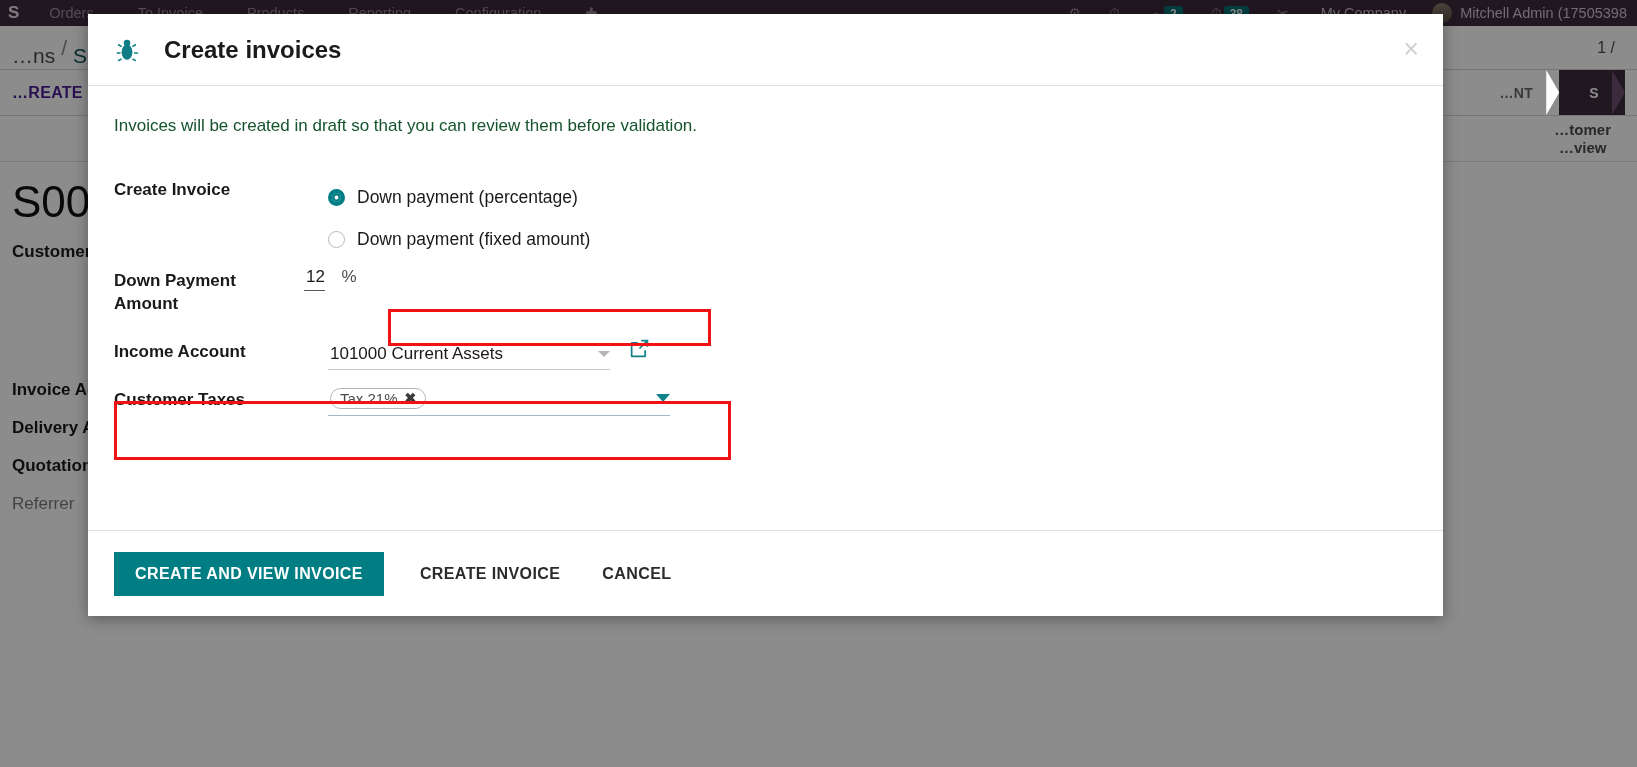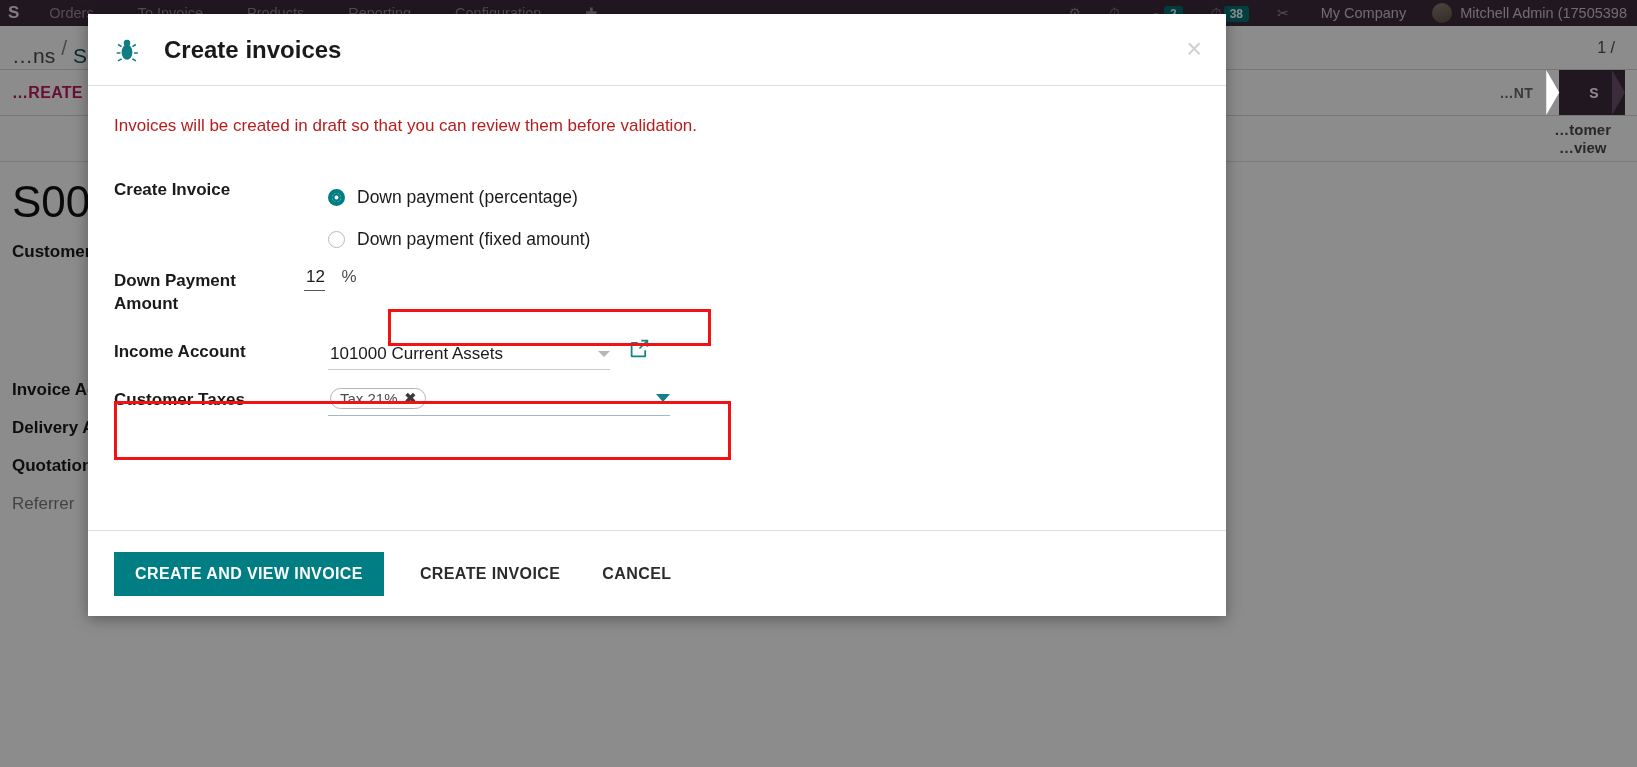--- a/index.html
+++ b/index.html
@@ -46,21 +46,21 @@
     display: flex; align-items: center;
   }
   #bg-breadcrumb-row { top: 26px; height: 44px; padding: 0 12px; }
   .bc-text { font-size: 21px; color: #4c4c4c; margin-top: 16px; }
   .bc-sep { color: #888; margin: 0 6px; }
   .bc-cur { color: #0b4f52; }
   .pager { margin-left: auto; font-size: 16px; color: #4c4c4c; padding-right: 10px; }
 
   #bg-button-row { top: 70px; height: 46px; padding: 0 12px; }
   .btn-link {
-    color: #be185d; font-size: 16px; font-weight: 600;
+    color: #4c1d95; font-size: 16px; font-weight: 600;
     letter-spacing: .3px; margin-right: 22px;
   }
   .statusbar { margin-left: auto; display: flex; align-items: stretch; height: 100%; text-align: right; }
   .stat {
     display: flex; align-items: center; padding: 0 26px 0 30px;
     font-size: 14px; font-weight: 700; letter-spacing: .4px;
     color: #6b6b6b; position: relative; background: #fff;
   }
   .stat::after {
     content: ""; position: absolute; right: -13px; top: 0; bottom: 0;
@@ -83,39 +83,39 @@
   
   #overlay {
     position: absolute; inset: 0;
     background: rgba(0,0,0,0.45);
   }
 
   
   #modal {
     position: absolute;
     left: 88px; top: 14px;
-    width: 1138px; height: 602px;
+    width: 1355px; height: 602px;
     background: #ffffff;
     box-shadow: 0 3px 14px rgba(0,0,0,.35);
     display: flex; flex-direction: column;
   }
   .modal-head {
     height: 72px; flex: 0 0 72px;
     border-bottom: 1px solid #dedede;
     display: flex; align-items: center;
     padding: 0 24px 0 26px;
   }
   .bug-icon { width: 26px; height: 26px; margin-right: 24px; }
   .modal-title { font-size: 24px; color: #1a1a1a; font-weight: 600; }
   .modal-close {
     margin-left: auto; font-size: 27px; color: #d0d0d0;
     line-height: 1; font-weight: 400; cursor: pointer;
   }
   .modal-body { flex: 1 1 auto; padding: 30px 26px 0 26px; position: relative; }
-  .modal-note { font-size: 17px; color: #b91c1c; margin-bottom: 40px; }
+  .modal-note { font-size: 17px; color: #14532d; margin-bottom: 40px; }
 
   .frow { display: flex; align-items: flex-start; margin-bottom: 7px; position: relative; }
   .flabel {
     width: 214px; flex: 0 0 214px;
     font-size: 17px; font-weight: 700; color: #1a1a1a;
     padding-top: 3px; line-height: 1.35;
   }
   .fctrl { flex: 1 1 auto; }
 
   .radio-opt { display: flex; align-items: center; height: 42px; }

